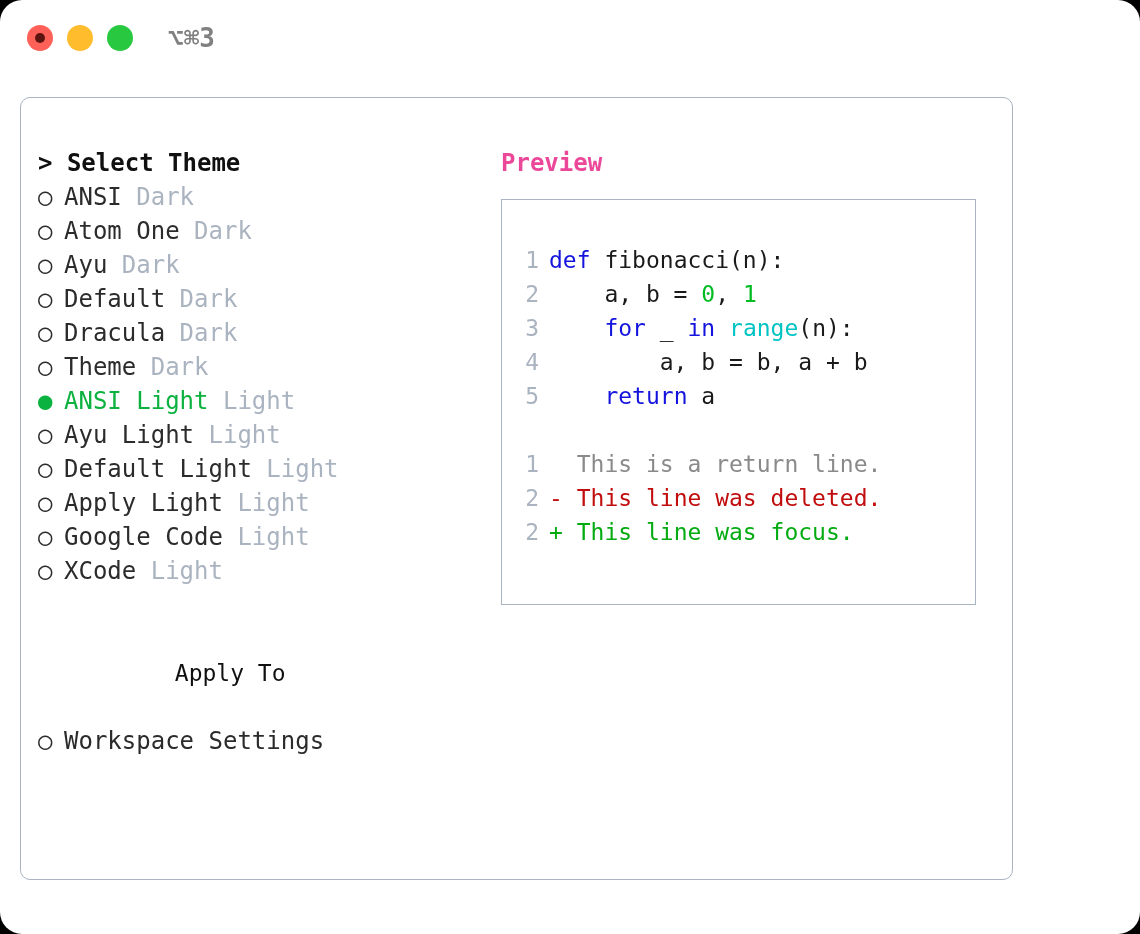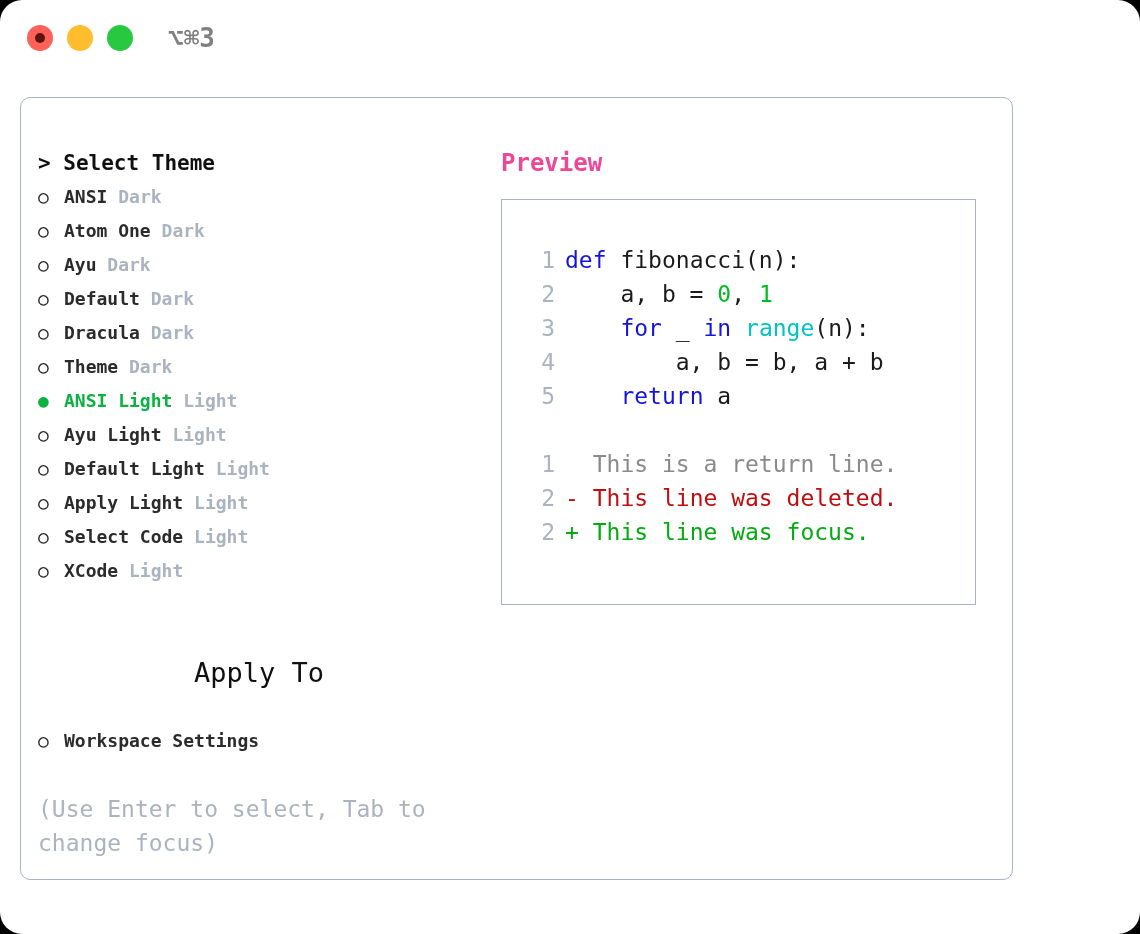--- a/index.html
+++ b/index.html
@@ -73,46 +73,45 @@
   }
 
   
   #left-col {
     position: absolute;
     left: 17px;
     top: 48px;
     width: 450px;
   }
   .list-title {
-    font-size: 21px;
+    font-size: 24px;
     font-weight: bold;
     color: #101010;
     line-height: 34px;
     white-space: pre;
   }
   .opt-row {
     display: block;
-    font-size: 18px;
+    font-size: 24px;
     line-height: 34px;
     white-space: pre;
     color: #2b2b2b;
-    font-weight: bold;
   }
   .bullet {
     display: inline-block;
     width: 26px;
     text-align: left;
   }
   .opt-row.selected { color: #0bb23f; }
   .opt-row.selected .bullet { color: #0bb23f; }
   .opt-name { }
   .opt-kind { color: #aab3c0; }
   .section-head {
     display: block;
-    font-size: 27px;
+    font-size: 23px;
     line-height: 34px;
     white-space: pre;
     color: #101010;
     margin-top: 34px;
   }
   #hint {
     margin-top: 34px;
     font-size: 23px;
     line-height: 34px;
     color: #aab3c0;
@@ -137,21 +136,21 @@
     margin-top: 19px;
     width: 475px;
     height: 406px;
     border: 1.5px solid #a9b4c2;
     box-sizing: border-box;
     background: #ffffff;
     position: relative;
   }
   #code-area {
     position: absolute;
-    left: 27px;
+    left: 11px;
     top: 43px;
     right: 6px;
   }
   .code-line {
     font-size: 23px;
     line-height: 34px;
     white-space: pre;
     color: #1a1a1a;
   }
   .ln {
@@ -192,32 +191,31 @@
           <div class="opt-row"><span class="bullet">○</span><span class="opt-name">ANSI</span><span> </span><span class="opt-kind">Dark</span></div>
           <div class="opt-row"><span class="bullet">○</span><span class="opt-name">Atom One</span><span> </span><span class="opt-kind">Dark</span></div>
           <div class="opt-row"><span class="bullet">○</span><span class="opt-name">Ayu</span><span> </span><span class="opt-kind">Dark</span></div>
           <div class="opt-row"><span class="bullet">○</span><span class="opt-name">Default</span><span> </span><span class="opt-kind">Dark</span></div>
           <div class="opt-row"><span class="bullet">○</span><span class="opt-name">Dracula</span><span> </span><span class="opt-kind">Dark</span></div>
           <div class="opt-row"><span class="bullet">○</span><span class="opt-name">Theme</span><span> </span><span class="opt-kind">Dark</span></div>
           <div class="opt-row selected"><span class="bullet">●</span><span class="opt-name">ANSI Light</span><span> </span><span class="opt-kind">Light</span></div>
           <div class="opt-row"><span class="bullet">○</span><span class="opt-name">Ayu Light</span><span> </span><span class="opt-kind">Light</span></div>
           <div class="opt-row"><span class="bullet">○</span><span class="opt-name">Default Light</span><span> </span><span class="opt-kind">Light</span></div>
           <div class="opt-row"><span class="bullet">○</span><span class="opt-name">Apply Light</span><span> </span><span class="opt-kind">Light</span></div>
-          <div class="opt-row"><span class="bullet">○</span><span class="opt-name">Select Code</span><span> </span><span class="opt-kind">Light</span></div>
+          <div class="opt-row"><span class="bullet">○</span><span class="opt-name">Google Code</span><span> </span><span class="opt-kind">Light</span></div>
           <div class="opt-row"><span class="bullet">○</span><span class="opt-name">XCode</span><span> </span><span class="opt-kind">Light</span></div>
         </div>
 
       <div class="section-head">
         <span class="bullet"> </span><span>Apply To</span>
       </div>
       <div id="apply-options">
           <div class="opt-row"><span class="bullet">○</span><span>Workspace Settings</span></div>
         </div>
 
-      <div id="hint">(Use Enter to select, Tab to change focus)</div>
     </div>
 
     <div id="right-col">
       <div id="preview-title">Preview</div>
       <div id="preview-box">
         <div id="code-area">
             <div class="code-line"><span class="ln">1</span><span class="kw">def</span><span class="pl"> fibonacci(n):</span></div>
             <div class="code-line"><span class="ln">2</span><span class="pl">    a, b = </span><span class="num">0</span><span class="pl">, </span><span class="num">1</span></div>
             <div class="code-line"><span class="ln">3</span><span class="pl">    </span><span class="kw">for</span><span class="pl"> _ </span><span class="kw">in</span><span class="pl"> </span><span class="bi">range</span><span class="pl">(n):</span></div>
             <div class="code-line"><span class="ln">4</span><span class="pl">        a, b = b, a + b</span></div>

